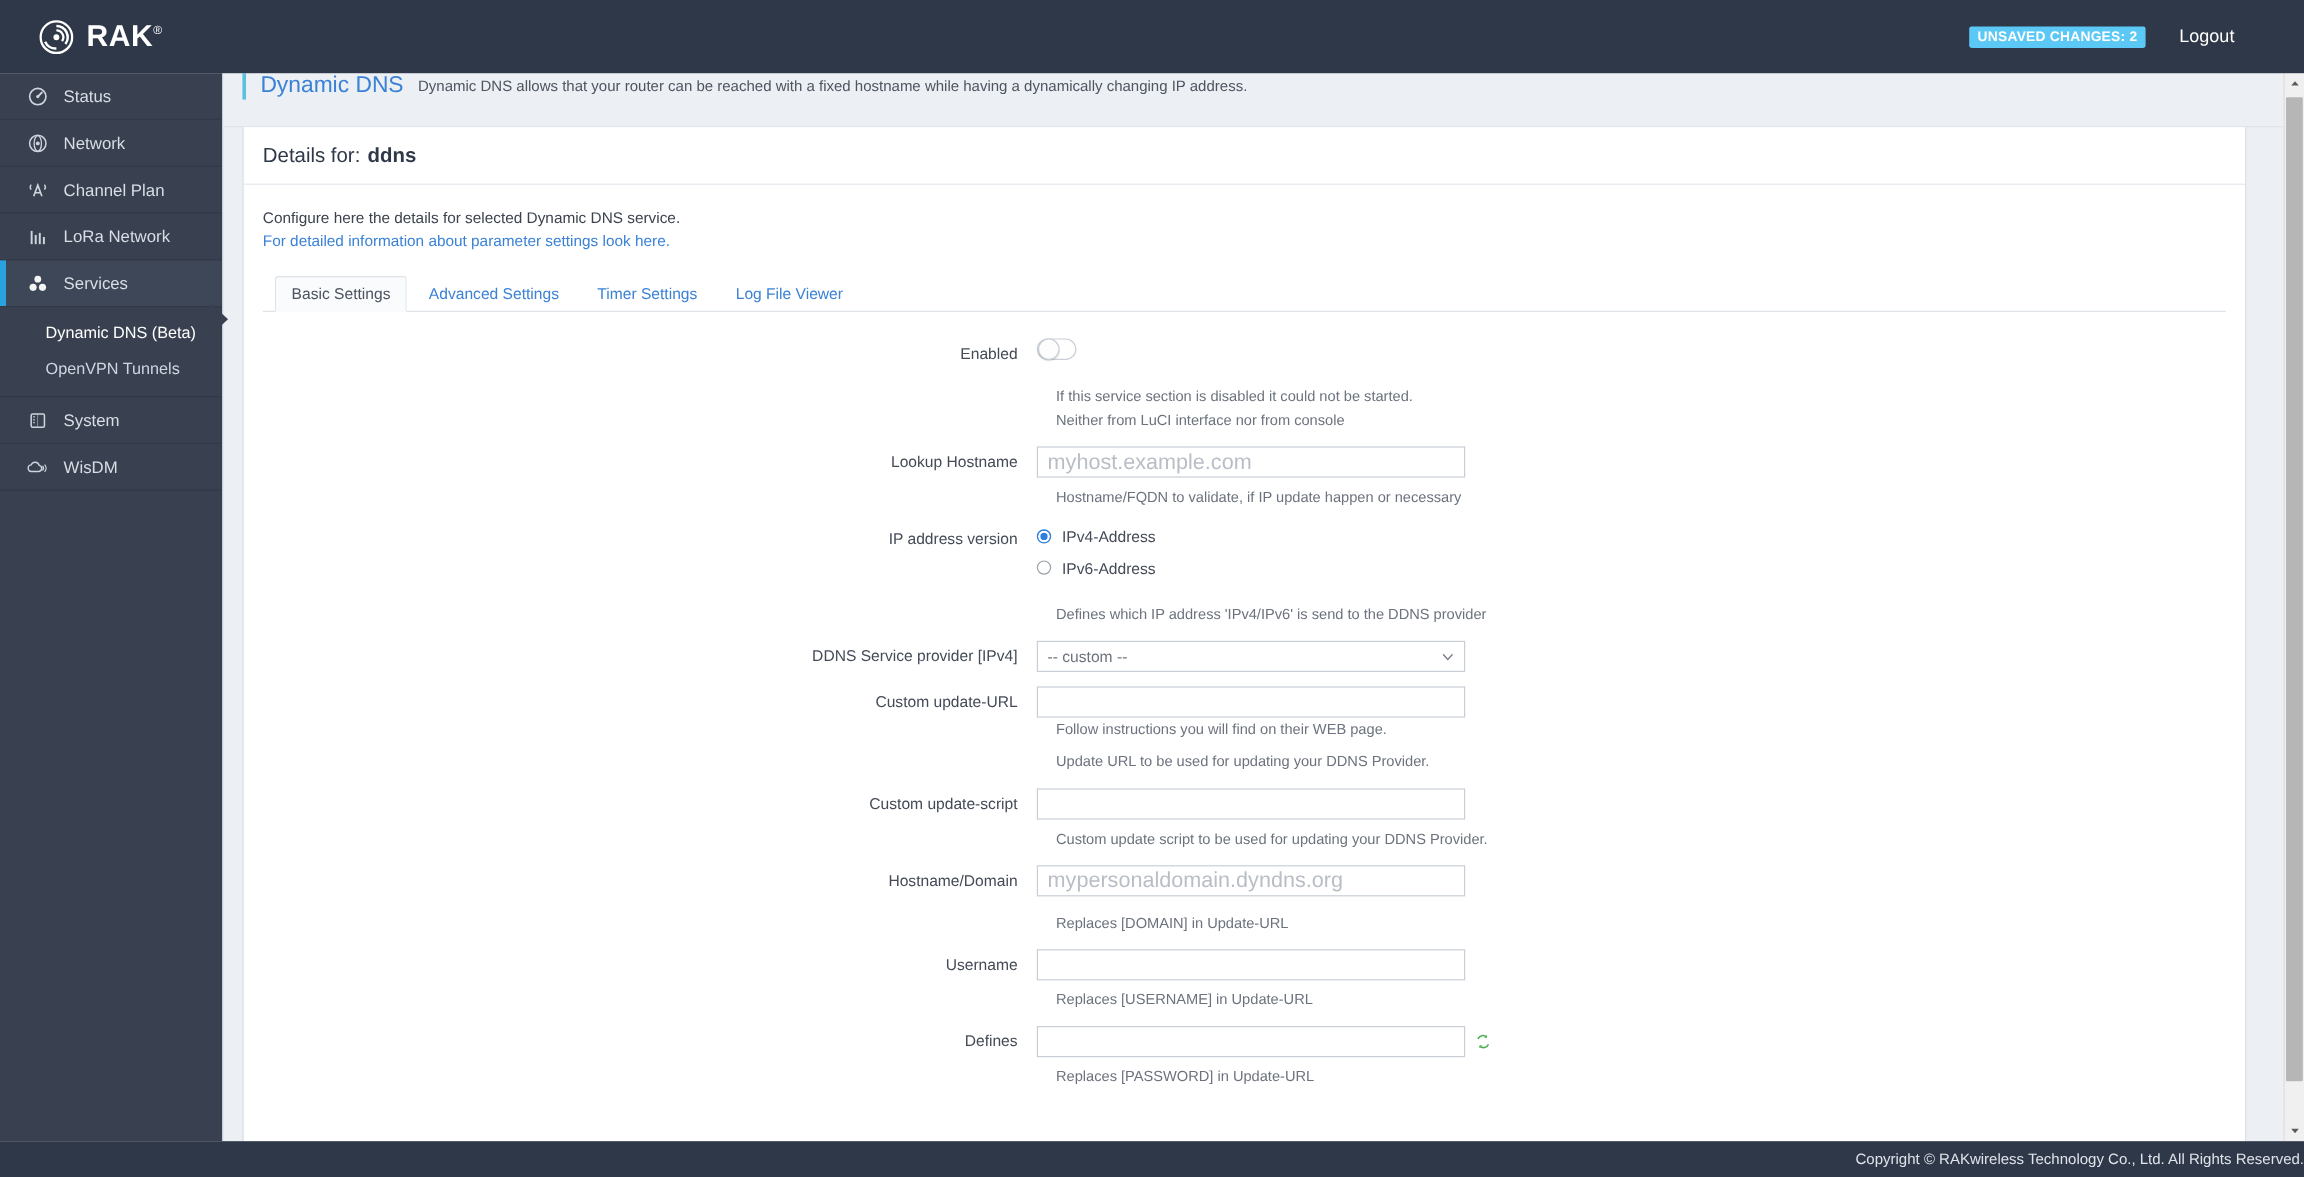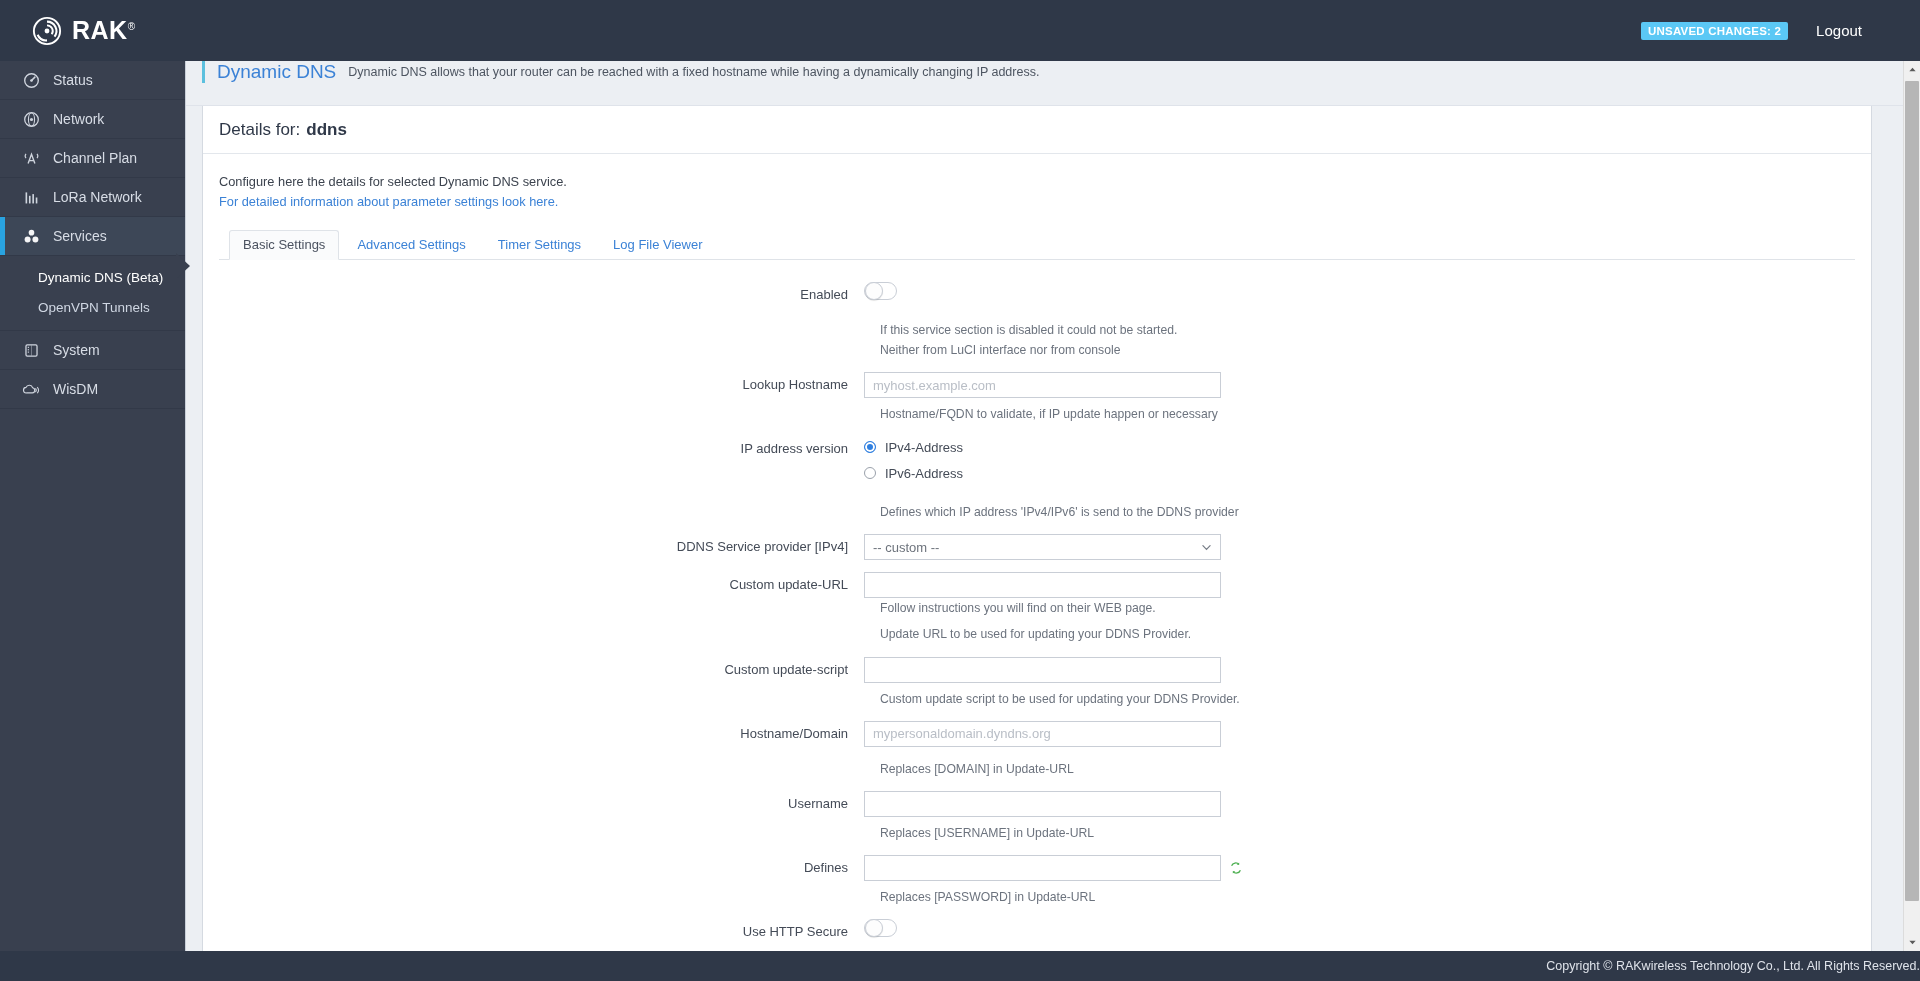--- a/index.html
+++ b/index.html
@@ -240,21 +240,21 @@
     line-height: 1.65;
   }
   .gap-sm { height: 12px; }
   .gap-md { height: 18px; }
 
   .txt-input {
     width: 357px;
     height: 26px;
     border: 1px solid #c9ced6;
     background: #ffffff;
-    font-size: 13px;
+    font-size: 18px;
     color: #333;
     padding: 0 8px;
     font-family: "Liberation Sans", sans-serif;
     outline: none;
   }
   .txt-input::placeholder { color: #b9bec6; }
   .select-input {
     width: 357px;
     height: 26px;
     border: 1px solid #c9ced6;
@@ -606,26 +606,20 @@
                   <path d="M3 5.5 a5 5 0 0 1 8.4 -1.6 M13 10.5 a5 5 0 0 1 -8.4 1.6" fill="none" stroke="#4caf50" stroke-width="1.5"></path>
                   <path d="M11.6 1.6 L11.6 4.4 L8.8 4.4 Z" fill="#4caf50"></path>
                   <path d="M4.4 14.4 L4.4 11.6 L7.2 11.6 Z" fill="#4caf50"></path>
                 </svg>
               </div>
             </div>
           </div>
           <div class="hint" style="margin-top:6px">Replaces [PASSWORD] in Update-URL</div>
           <div class="gap-sm"></div>
 
-          <div class="row">
-            <div class="row-label">Use HTTP Secure</div>
-            <div class="row-field">
-              <span class="toggle"><span class="knob"></span></span>
-            </div>
-          </div>
           <div class="gap-md"></div>
 
         </div>
       </div>
     </div>
 
   </div>
 
   <div class="scrollbar">
     <div class="sb-arrow-up">

